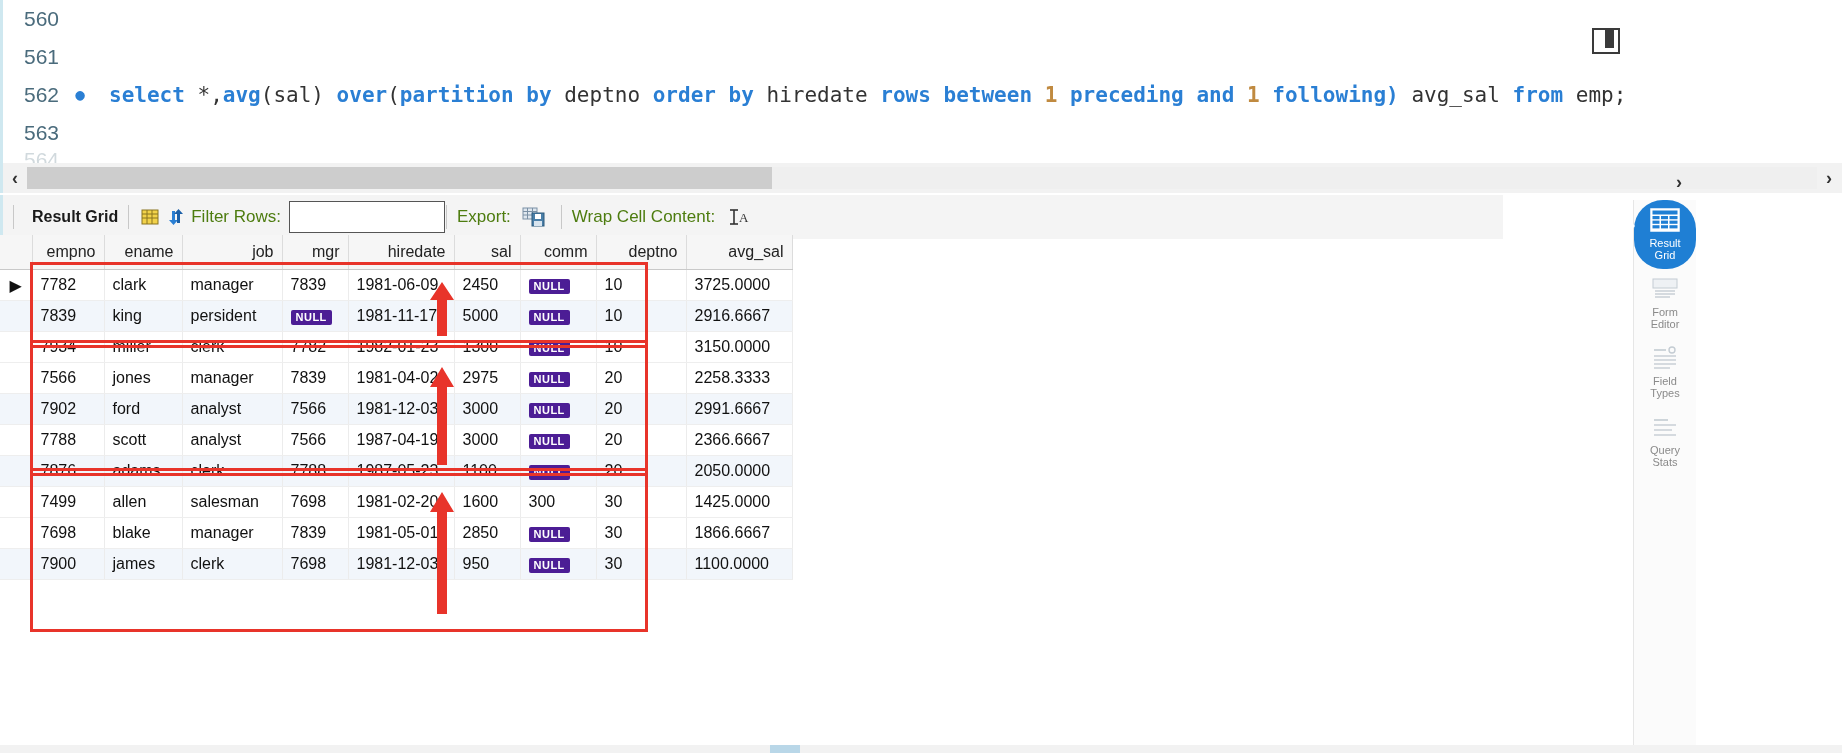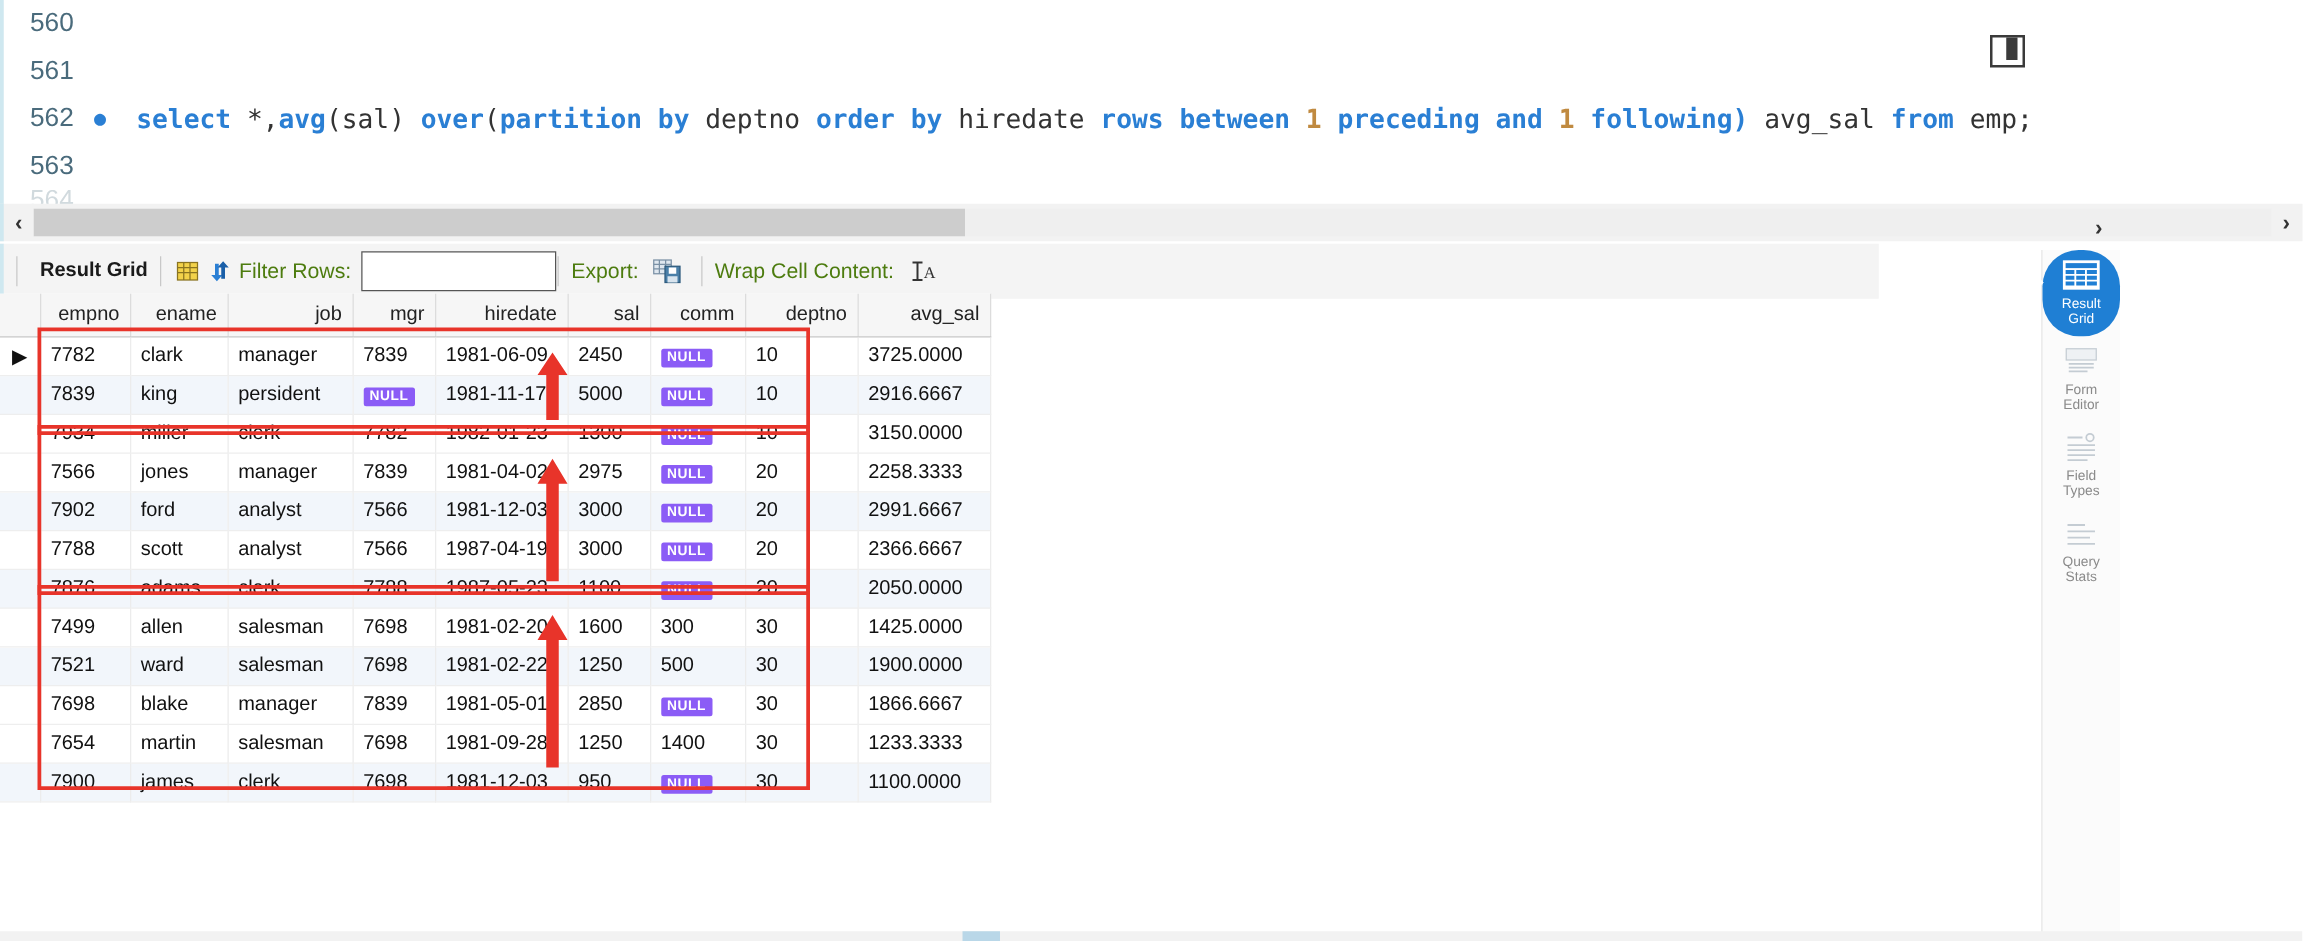--- a/index.html
+++ b/index.html
@@ -95,21 +95,21 @@
   .c-ename{width:78px;}
   .c-job{width:100px;}
   .c-mgr{width:66px;}
   .c-hire{width:106px;}
   .c-sal{width:66px;}
   .c-comm{width:76px;}
   .c-deptno{width:90px;}
   .c-avg{width:106px;}
   .rowmark{color:#333;font-size:13px;text-align:center;}
   .nullbadge{
-    display:inline-block;background:#8b5cf6;color:#fff;font-size:11px;
+    display:inline-block;background:#4c1d95;color:#fff;font-size:11px;
     font-weight:bold;padding:1px 5px;border-radius:2px;letter-spacing:.5px;
     line-height:13px;
   }
 
   
   .redbox{
     position:absolute;border:3px solid #e8342a;pointer-events:none;
   }
   .arrow{position:absolute;pointer-events:none;}
 
@@ -367,55 +367,31 @@
             <td>7499</td>
             <td>allen</td>
             <td>salesman</td>
             <td>7698</td>
             <td>1981-02-20</td>
             <td>1600</td>
             <td>300</td>
             <td>30</td>
             <td>1425.0000</td>
           </tr>
-          <tr class="alt">
-            <td class="rowmark"></td>
-            <td>7521</td>
-            <td>ward</td>
-            <td>salesman</td>
-            <td>7698</td>
-            <td>1981-02-22</td>
-            <td>1250</td>
-            <td>500</td>
-            <td>30</td>
-            <td>1900.0000</td>
-          </tr>
           <tr class="norm">
             <td class="rowmark"></td>
             <td>7698</td>
             <td>blake</td>
             <td>manager</td>
             <td>7839</td>
             <td>1981-05-01</td>
             <td>2850</td>
             <td><span class="nullbadge">NULL</span></td>
             <td>30</td>
             <td>1866.6667</td>
-          </tr>
-          <tr class="norm">
-            <td class="rowmark"></td>
-            <td>7654</td>
-            <td>martin</td>
-            <td>salesman</td>
-            <td>7698</td>
-            <td>1981-09-28</td>
-            <td>1250</td>
-            <td>1400</td>
-            <td>30</td>
-            <td>1233.3333</td>
           </tr>
           <tr class="alt">
             <td class="rowmark"></td>
             <td>7900</td>
             <td>james</td>
             <td>clerk</td>
             <td>7698</td>
             <td>1981-12-03</td>
             <td>950</td>
             <td><span class="nullbadge">NULL</span></td>

